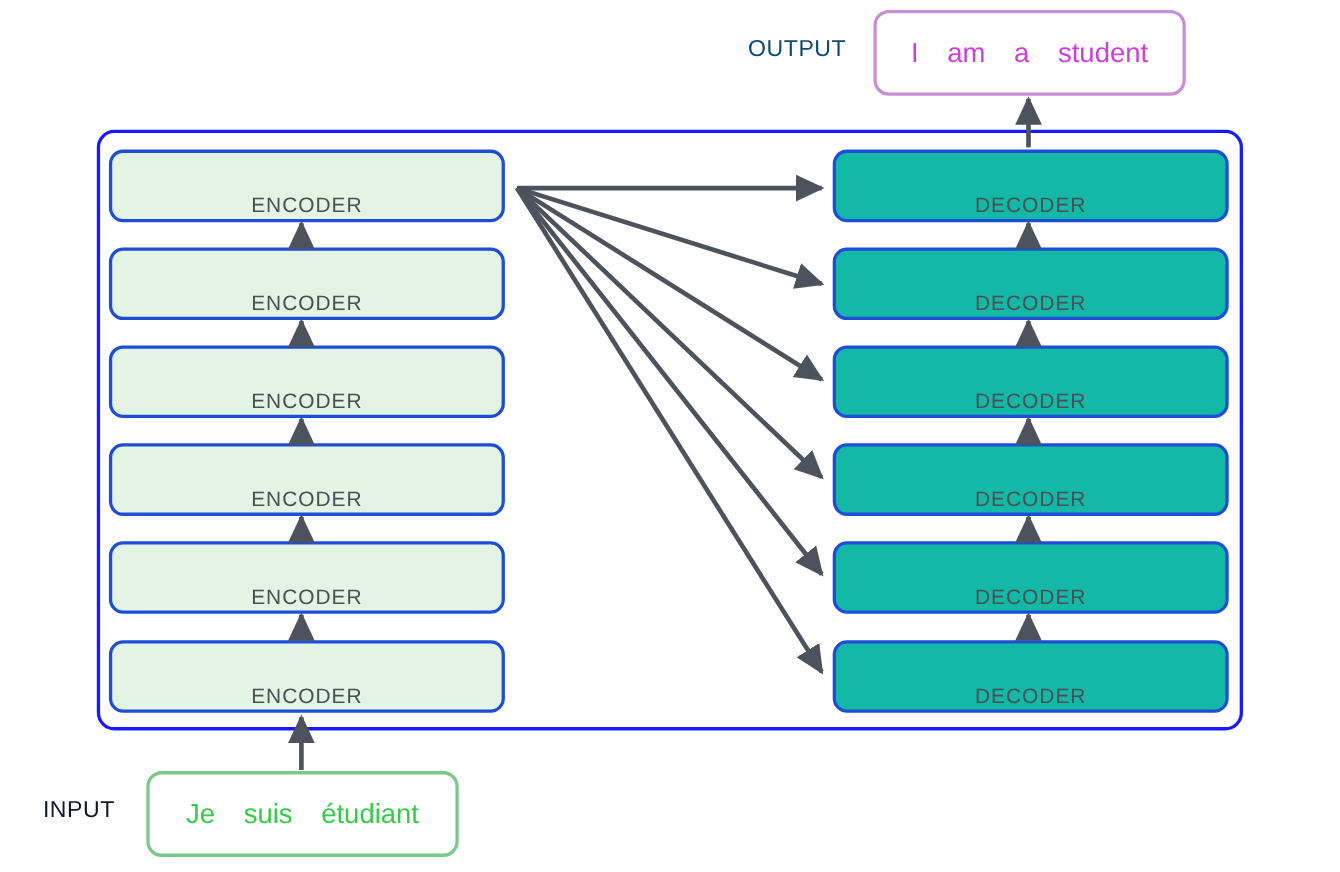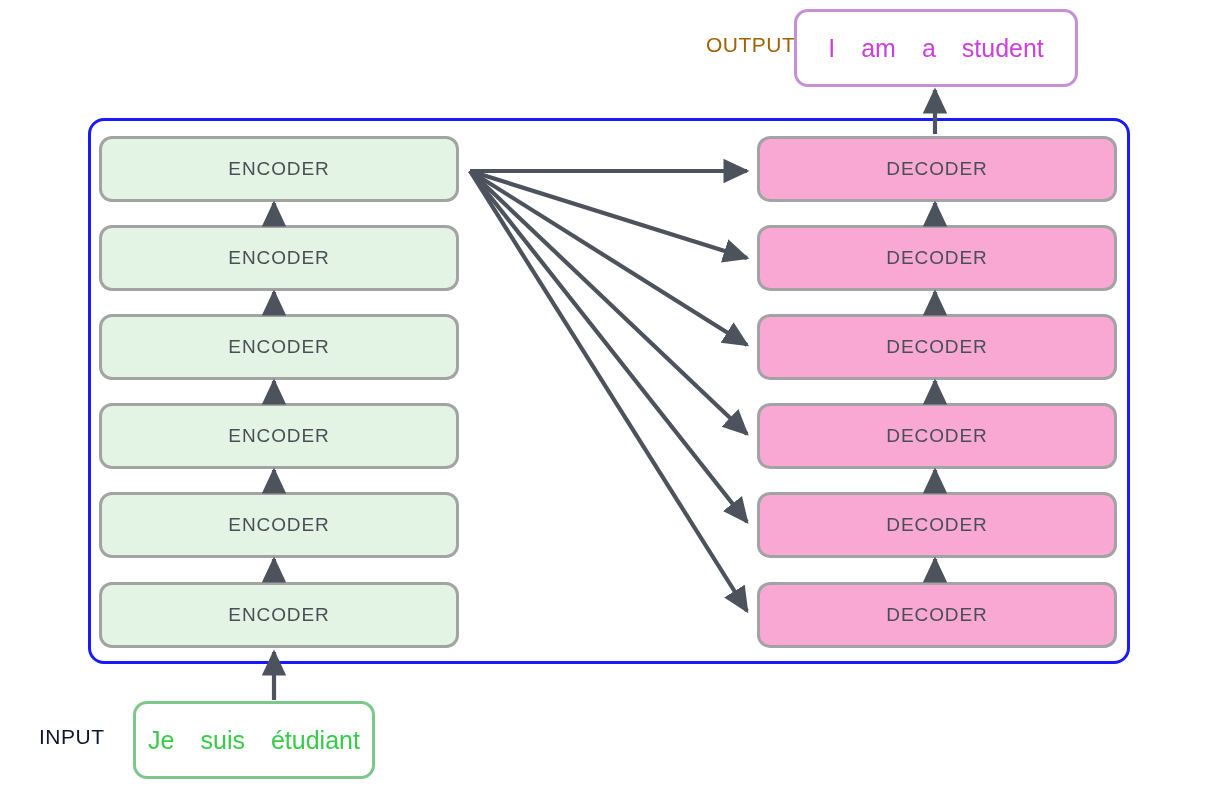--- a/index.html
+++ b/index.html
@@ -20,23 +20,23 @@
 
   
   .side-label {
     position: absolute;
     font-size: 21px;
     letter-spacing: 0.5px;
     font-weight: 400;
     white-space: nowrap;
   }
   #output-label {
-    left: 706px;
+    left: 680px;
     top: 33px;
-    color: #a16207;
+    color: #0c4a6e;
   }
   #input-label {
     left: 39px;
     top: 725px;
     color: #0f172a;
   }
 
   
   .token-box {
     position: absolute;
@@ -50,21 +50,21 @@
   #output-box {
     left: 794px;
     top: 9px;
     width: 284px;
     height: 78px;
     border: 3px solid #c78fd4;
   }
   #input-box {
     left: 133px;
     top: 701px;
-    width: 242px;
+    width: 284px;
     height: 78px;
     border: 3px solid #7cc88a;
   }
   .token-row {
     display: flex;
     align-items: center;
     justify-content: center;
     gap: 26px;
   }
   .token {
@@ -85,38 +85,38 @@
     border: 3px solid #1a1aff;
     border-radius: 16px;
     background: transparent;
   }
 
   
   .stack-box {
     position: absolute;
     box-sizing: border-box;
     height: 66px;
-    border: 3px solid #a3a3a3;
+    border: 3px solid #1d4ed8;
     border-radius: 13px;
     display: flex;
-    align-items: center;
+    align-items: flex-end;
     justify-content: center;
     font-size: 19px;
     letter-spacing: 0.9px;
     color: #4a4f56;
   }
   .encoder {
     left: 99px;
     width: 360px;
     background: #e4f4e4;
   }
   .decoder {
     left: 757px;
     width: 360px;
-    background: #f9a8d4;
+    background: #14b8a6;
   }
 
   
   #arrow-layer {
     position: absolute;
     left: 0;
     top: 0;
     width: 1218px;
     height: 793px;
     pointer-events: none;

